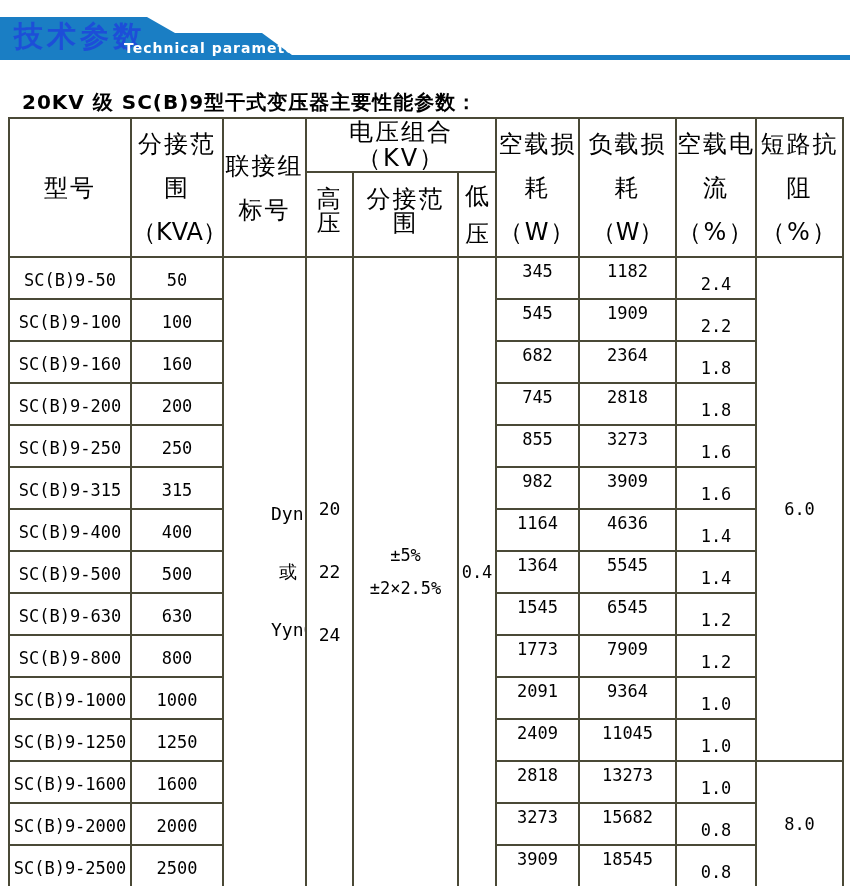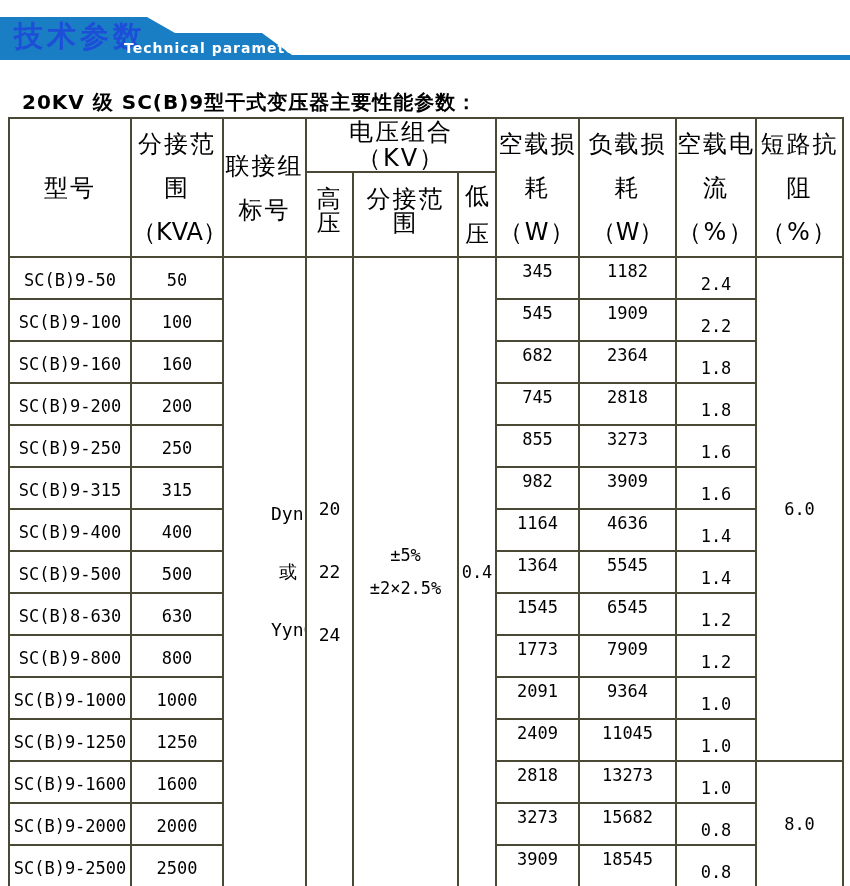--- a/index.html
+++ b/index.html
@@ -278,21 +278,21 @@
         </td>
       <td class="num loss-cell">
           <div>5545</div>
         </td>
       <td class="num curr-cell">
           <div>1.4</div>
         </td>
     </tr>
     <tr>
       <td class="num model-cell">
-          <div>SC(B)8-630</div>
+          <div>SC(B)9-630</div>
         </td>
       <td class="num kva-cell">
           <div>630</div>
         </td>
       <td class="num loss-cell">
           <div>1545</div>
         </td>
       <td class="num loss-cell">
           <div>6545</div>
         </td>

